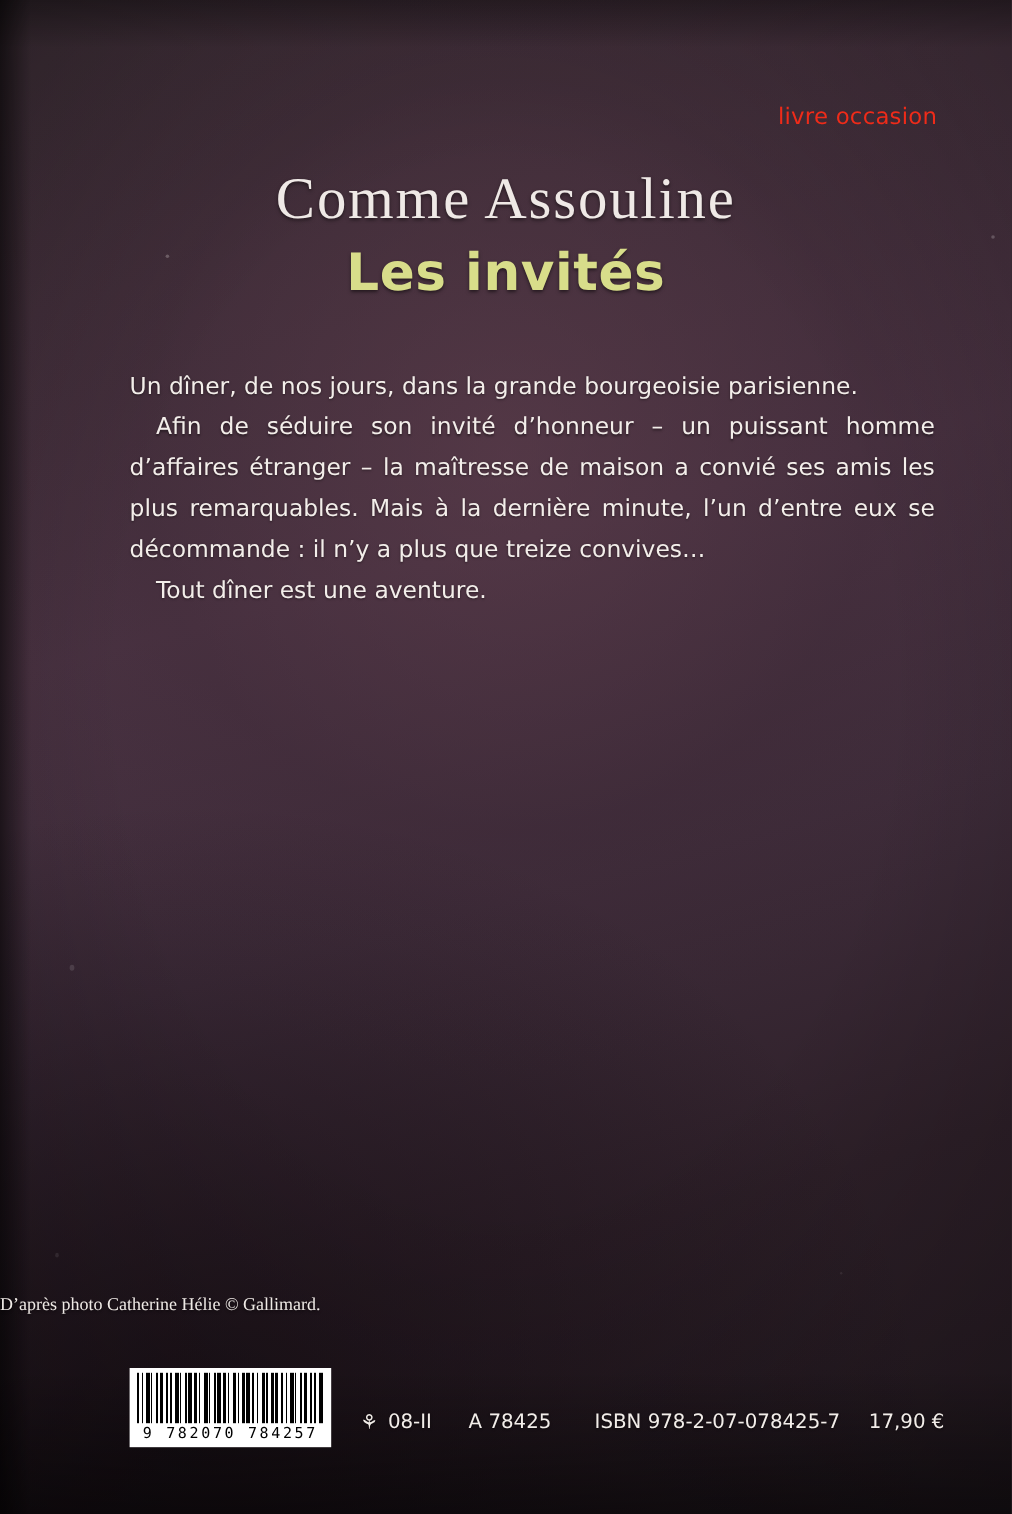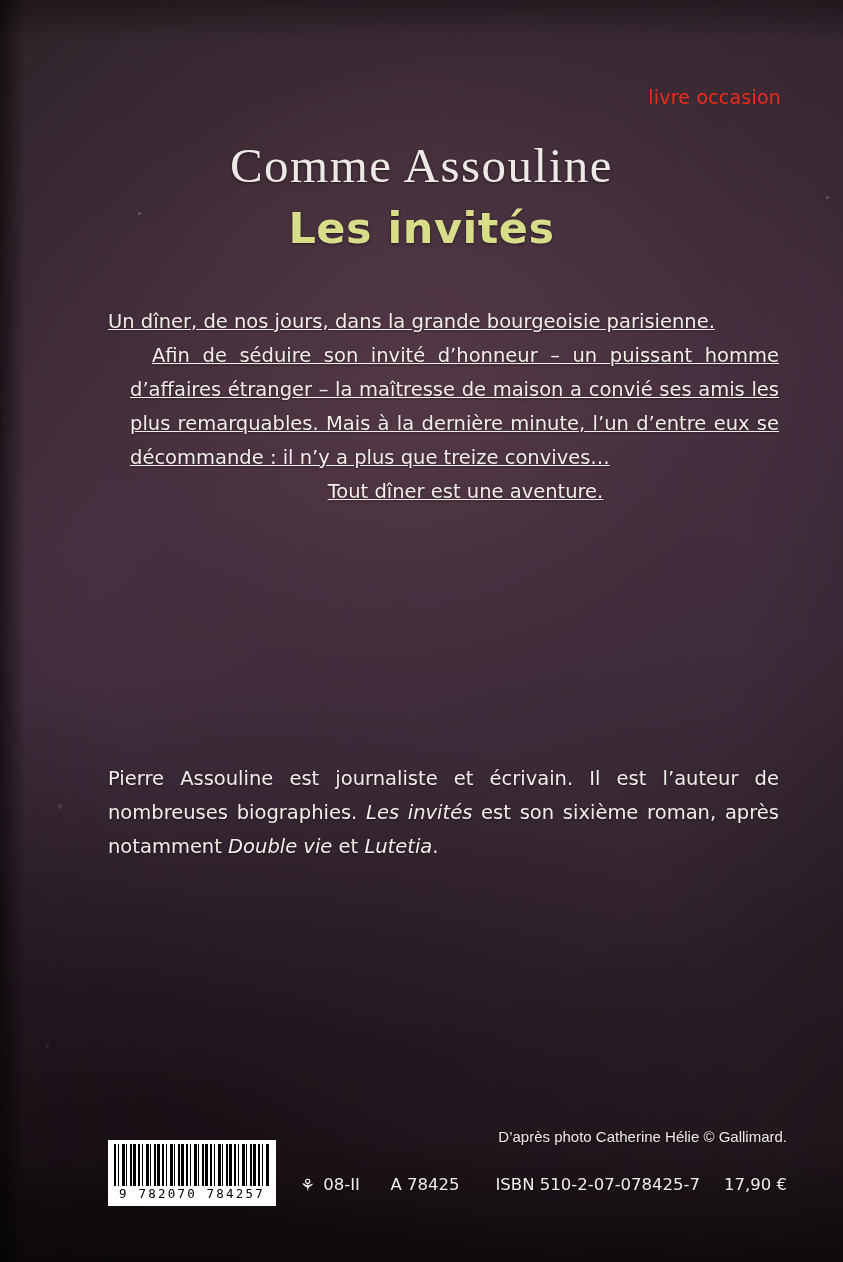--- a/index.html
+++ b/index.html
@@ -110,52 +110,49 @@
     z-index: 4;
     color: #f3eeea;
     font-family: "DejaVu Sans", sans-serif;
     font-size: 19.5px;
     line-height: 34px;
     text-align: justify;
     text-shadow: 0 1px 2px rgba(0,0,0,0.45);
   }
   .blurb p {
     margin: 0;
-    text-decoration: underline;
   }
   .blurb p.indent {
     text-indent: 22px;
-    margin-left: 22px;
   }
   .blurb p.last-line {
-    text-align: center;
+    text-align: left;
   }
   .bio {
     position: absolute;
     left: 108px;
     right: 64px;
     top: 762px;
     z-index: 4;
     color: #f3eeea;
     font-family: "DejaVu Sans", sans-serif;
     font-size: 19.5px;
     line-height: 34px;
     text-align: justify;
     text-shadow: 0 1px 2px rgba(0,0,0,0.45);
   }
   .bio em { font-style: italic; }
 
   
   .photo-credit {
     position: absolute;
     left: 0; right: 56px;
-    top: 1128px;
-    text-align: right;
+    top: 1080px;
     color: #efeae6;
-    font-family: Liberation Sans, sans-serif;
+    font-family: Liberation Serif, serif;
     font-size: 15px;
     z-index: 4;
     text-shadow: 0 1px 2px rgba(0,0,0,0.4);
   }
   .bottom-row {
     position: absolute;
     left: 0; right: 0;
     bottom: 56px;
     height: 70px;
     z-index: 5;
@@ -235,39 +232,36 @@
     <div class="author">Comme Assouline</div>
     <div class="book-title">Les invités</div>
   </div>
 
   <div class="blurb">
     <p>Un dîner, de nos jours, dans la grande bourgeoisie parisienne.</p>
     <p class="indent">Afin de séduire son invité d’honneur – un puissant homme d’affaires étranger – la maîtresse de maison a convié ses amis les plus remarquables. Mais à la dernière minute, l’un d’entre eux se décommande : il n’y a plus que treize convives…</p>
     <p class="indent last-line">Tout dîner est une aventure.</p>
   </div>
 
-  <div class="bio">
-    <span>Pierre Assouline est journaliste et écrivain. Il est l’auteur de nombreuses biographies. </span><em>Les invités</em><span> est son sixième roman, après notamment </span><em>Double vie</em><span> et </span><em>Lutetia</em><span>.</span>
-  </div>
 
   <div class="photo-credit">D’après photo Catherine Hélie © Gallimard.</div>
 
   <div class="bottom-row">
 
     <div class="barcode">
       <div class="bars"></div>
       <div class="digits">9 782070 784257</div>
     </div>
 
     <div class="meta">
       <span class="cell">
         <span class="gallimard-mark">⚘</span><span>08-II</span>
       </span>
       <span class="sp-1"></span>
       <span class="cell">A 78425</span>
       <span class="sp-2"></span>
-      <span class="cell">ISBN 510-2-07-078425-7</span>
+      <span class="cell">ISBN 978-2-07-078425-7</span>
       <span class="sp-3"></span>
       <span class="cell">17,90 €</span>
     </div>
 
   </div>
 </div>
 
 </body></html>

